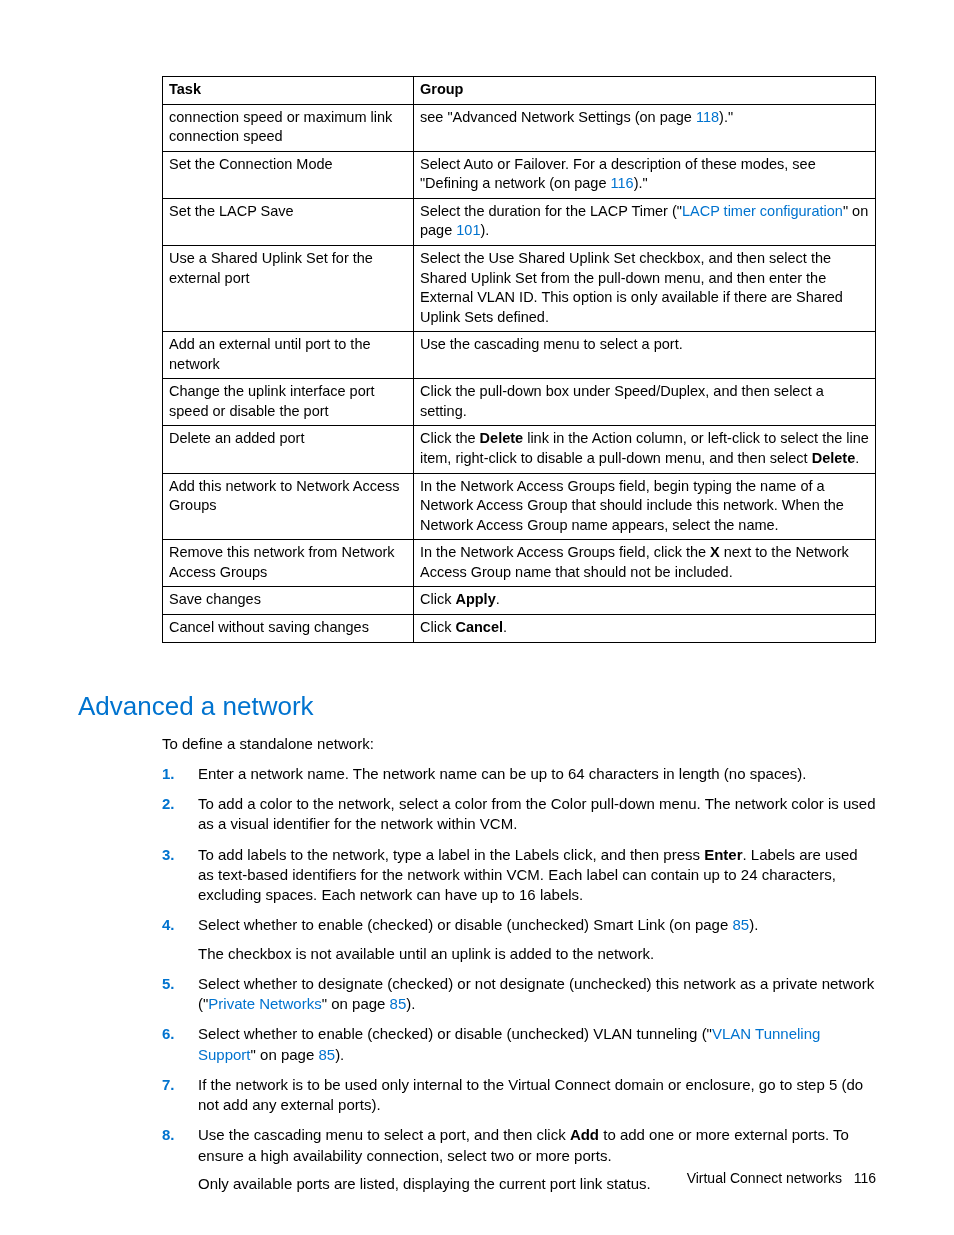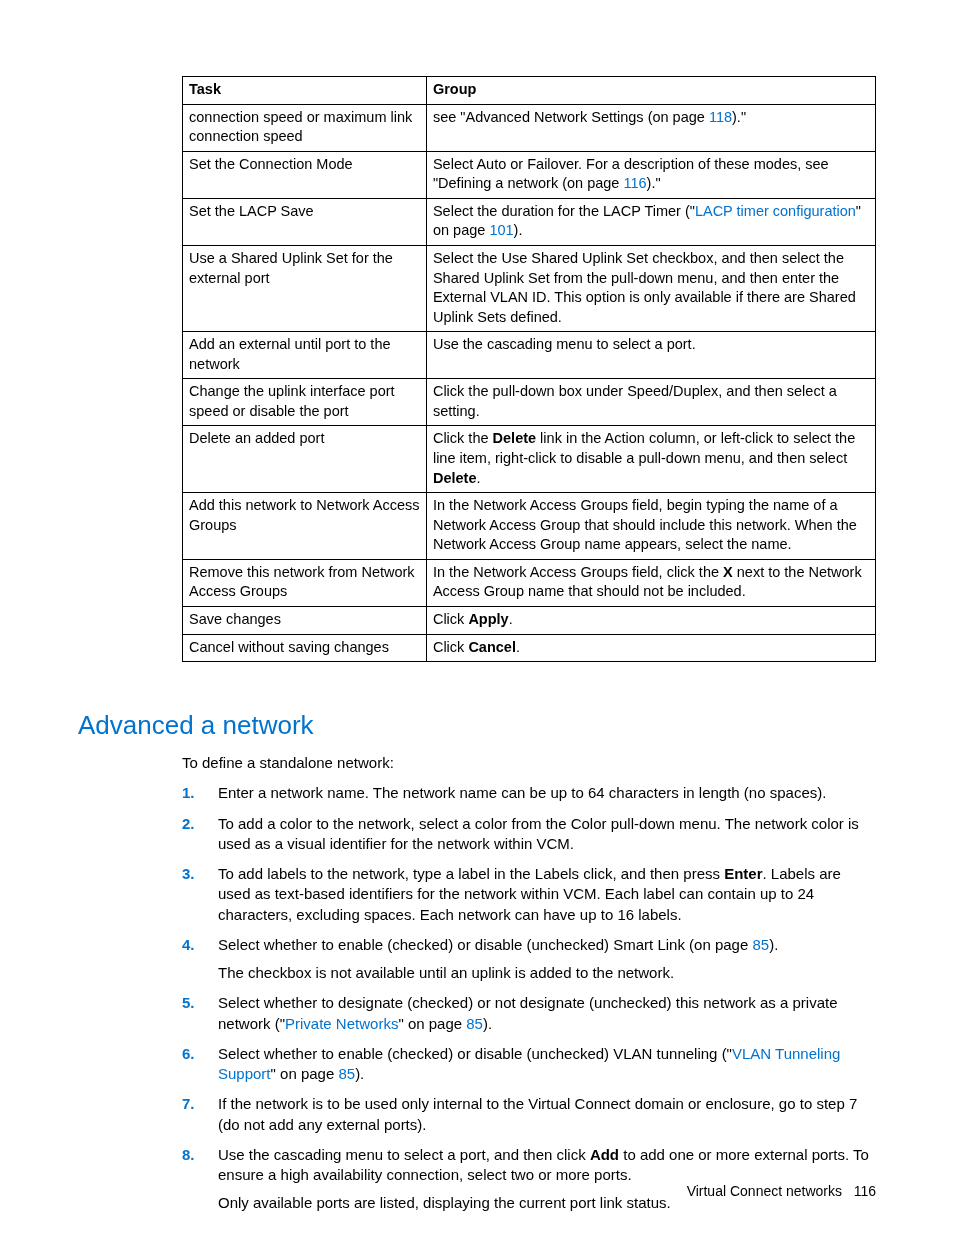--- a/index.html
+++ b/index.html
@@ -13,21 +13,21 @@
     line-height: 1.35;
   }
   .page {
     width: 954px;
     height: 1235px;
     position: relative;
     box-sizing: border-box;
     padding: 76px 78px 0 78px;
   }
   .content {
-    margin-left: 72px;
+    margin-left: 52px;
     padding-left: 32px;
   }
   table {
     border-collapse: collapse;
     width: 100%;
     margin-bottom: 46px;
   }
   th, td {
     border: 1px solid #000;
     padding: 3px 6px 4px 6px;
@@ -73,21 +73,21 @@
     top: 0;
     color: #0073cf;
     font-weight: 600;
   }
   b { font-weight: 600; }
   .li-p {
     margin: 8px 0 0 0;
   }
   .footer {
     position: absolute;
-    bottom: 34px;
+    bottom: 47px;
     right: 78px;
     font-size: 14px;
     font-weight: 300;
   }
 </style>
 </head>
 <body>
 
 <div class="page">
   <div class="content">
@@ -160,21 +160,21 @@
     <ol>
       <li><span>Enter a network name. The network name can be up to 64 characters in length (no spaces).</span></li>
       <li><span>To add a color to the network, select a color from the Color pull-down menu. The network color is used as a visual identifier for the network within VCM.</span></li>
       <li><span>To add labels to the network, type a label in the Labels click, and then press </span><b>Enter</b><span>. Labels are used as text-based identifiers for the network within VCM. Each label can contain up to 24 characters, excluding spaces. Each network can have up to 16 labels.</span></li>
       <li>
         <span>Select whether to enable (checked) or disable (unchecked) Smart Link (on page </span><span class="link">85</span><span>).</span>
         <p class="li-p">The checkbox is not available until an uplink is added to the network.</p>
       </li>
       <li><span>Select whether to designate (checked) or not designate (unchecked) this network as a private network ("</span><span class="link">Private Networks</span><span>" on page </span><span class="link">85</span><span>).</span></li>
       <li><span>Select whether to enable (checked) or disable (unchecked) VLAN tunneling ("</span><span class="link">VLAN Tunneling Support</span><span>" on page </span><span class="link">85</span><span>).</span></li>
-      <li><span>If the network is to be used only internal to the Virtual Connect domain or enclosure, go to step 7 (do not add any external ports).</span></li>
+      <li><span>If the network is to be used only internal to the Virtual Connect domain or enclosure, go to step 5 (do not add any external ports).</span></li>
       <li>
         <span>Use the cascading menu to select a port, and then click </span><b>Add</b><span> to add one or more external ports. To ensure a high availability connection, select two or more ports.</span>
         <p class="li-p">Only available ports are listed, displaying the current port link status.</p>
       </li>
     </ol>
   </div>
 
   <div class="footer">
     <span>Virtual Connect networks</span>&nbsp;&nbsp;&nbsp;<span>116</span>
   </div>

